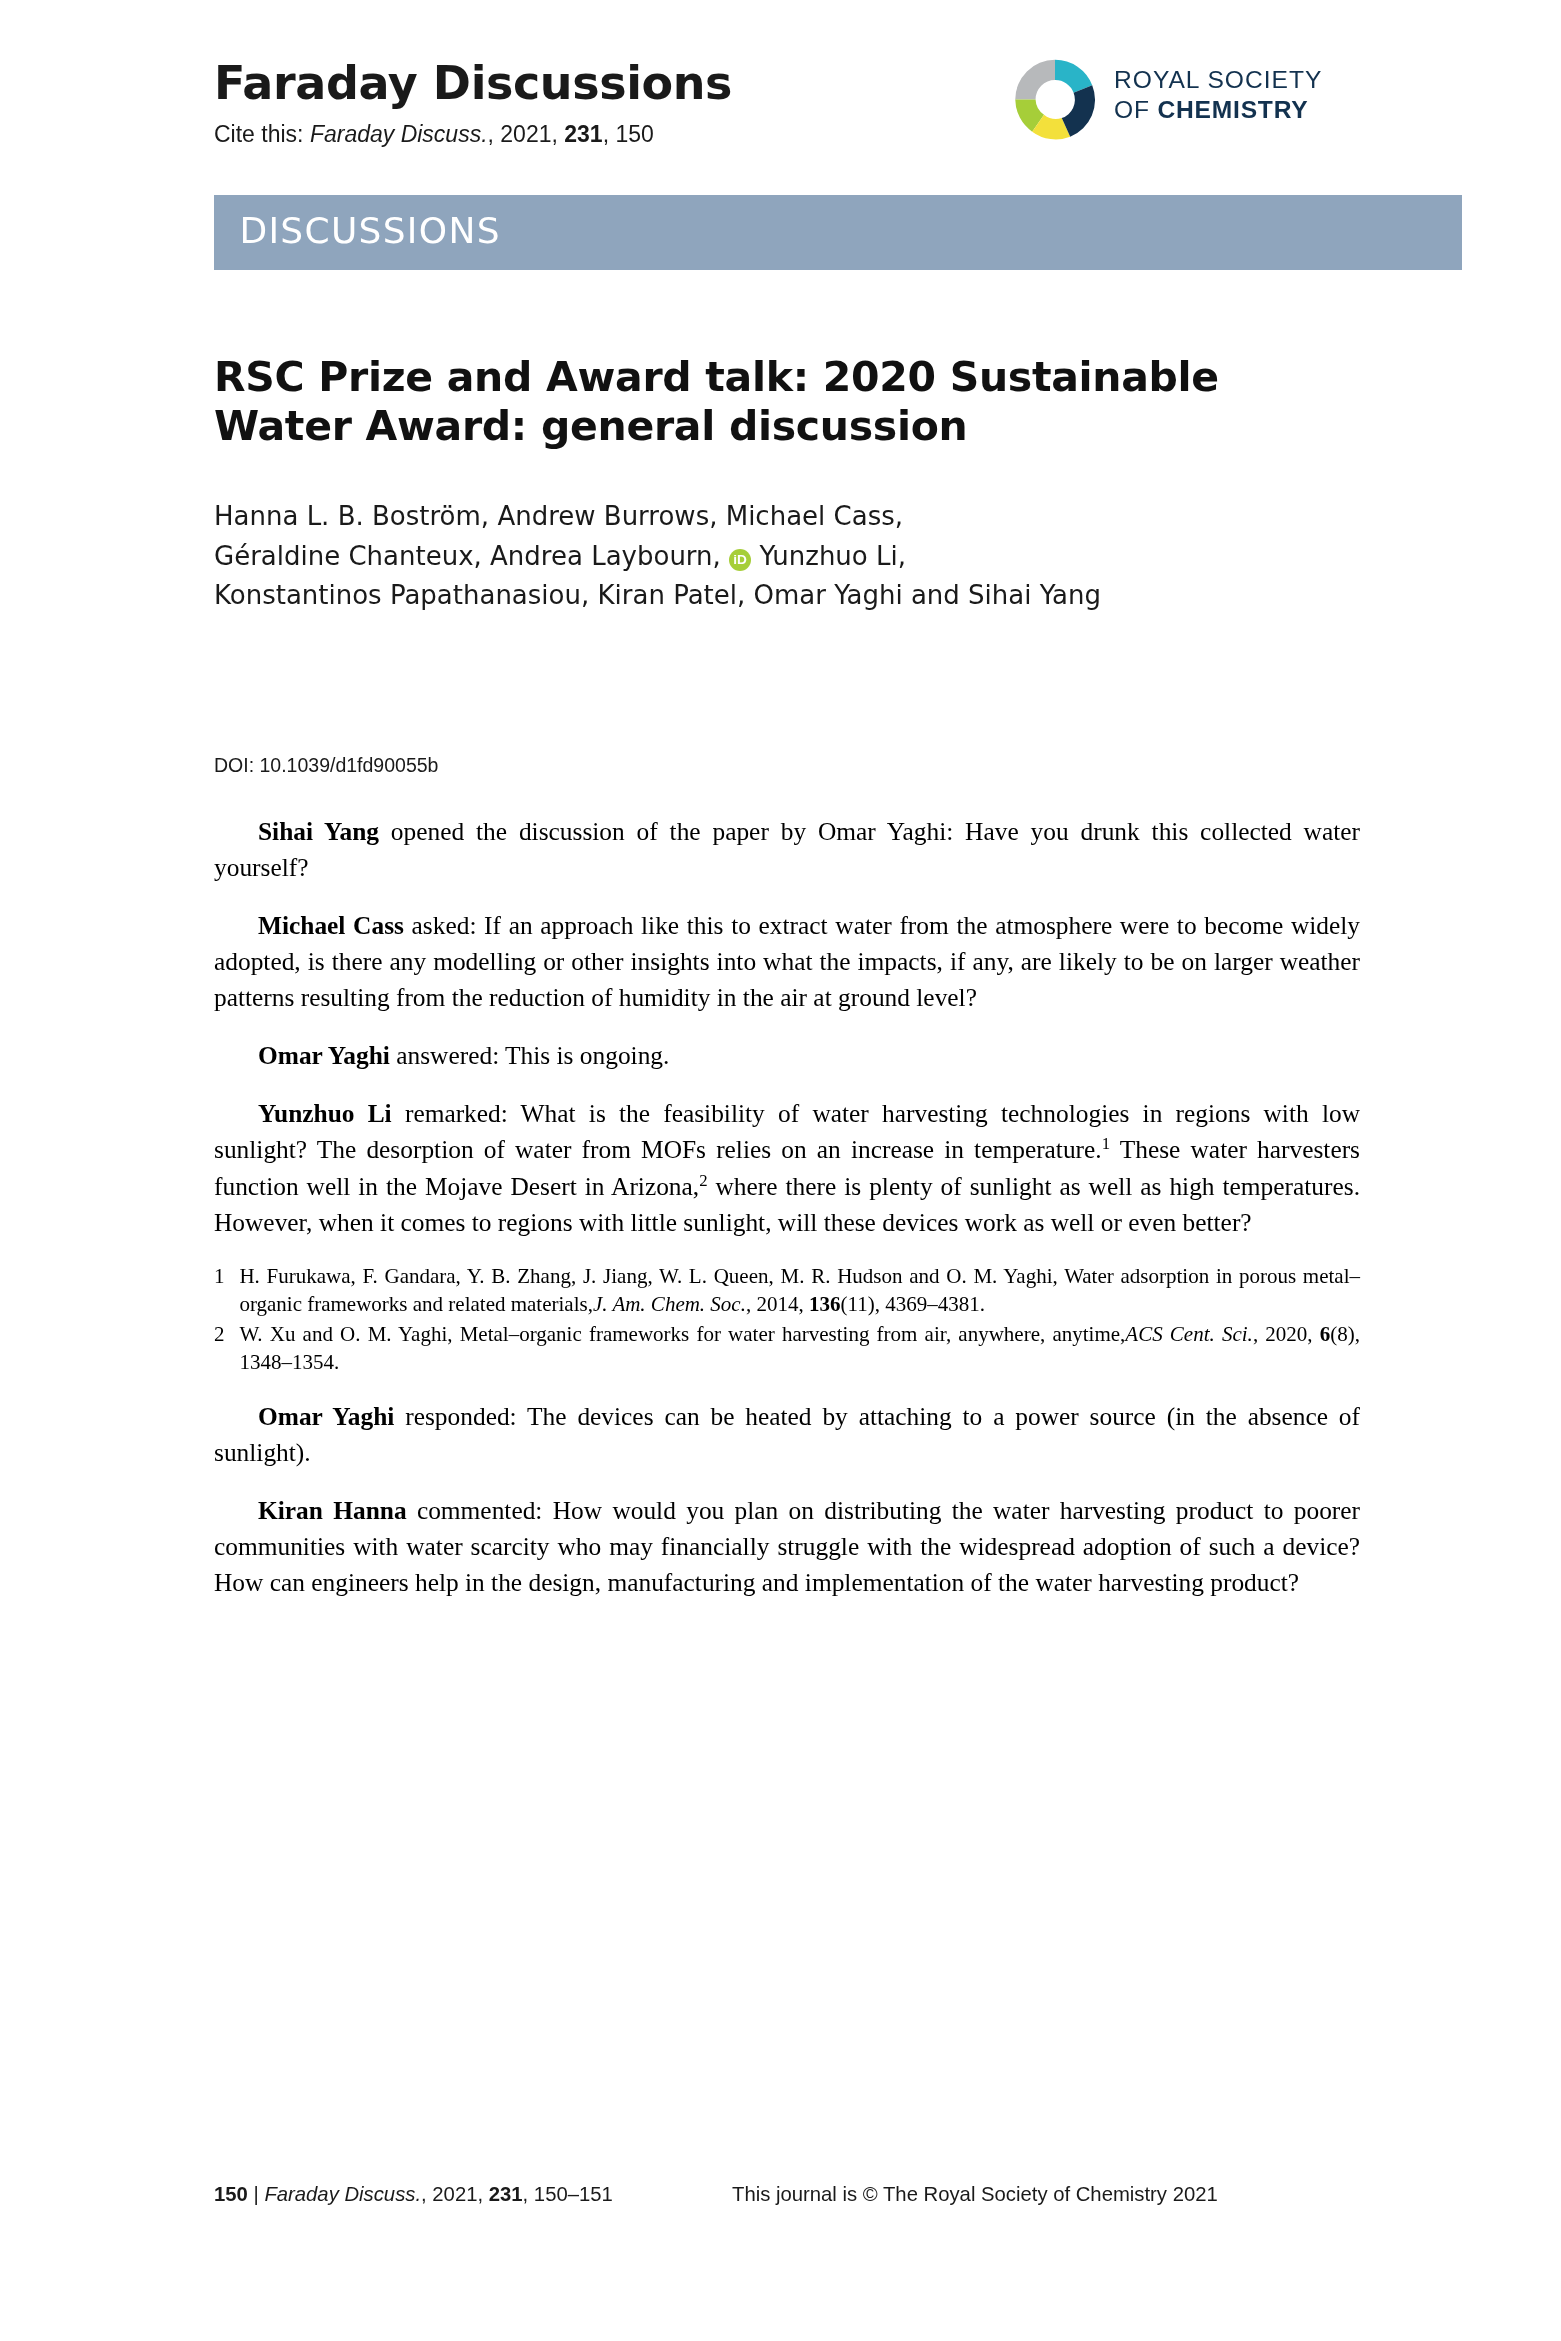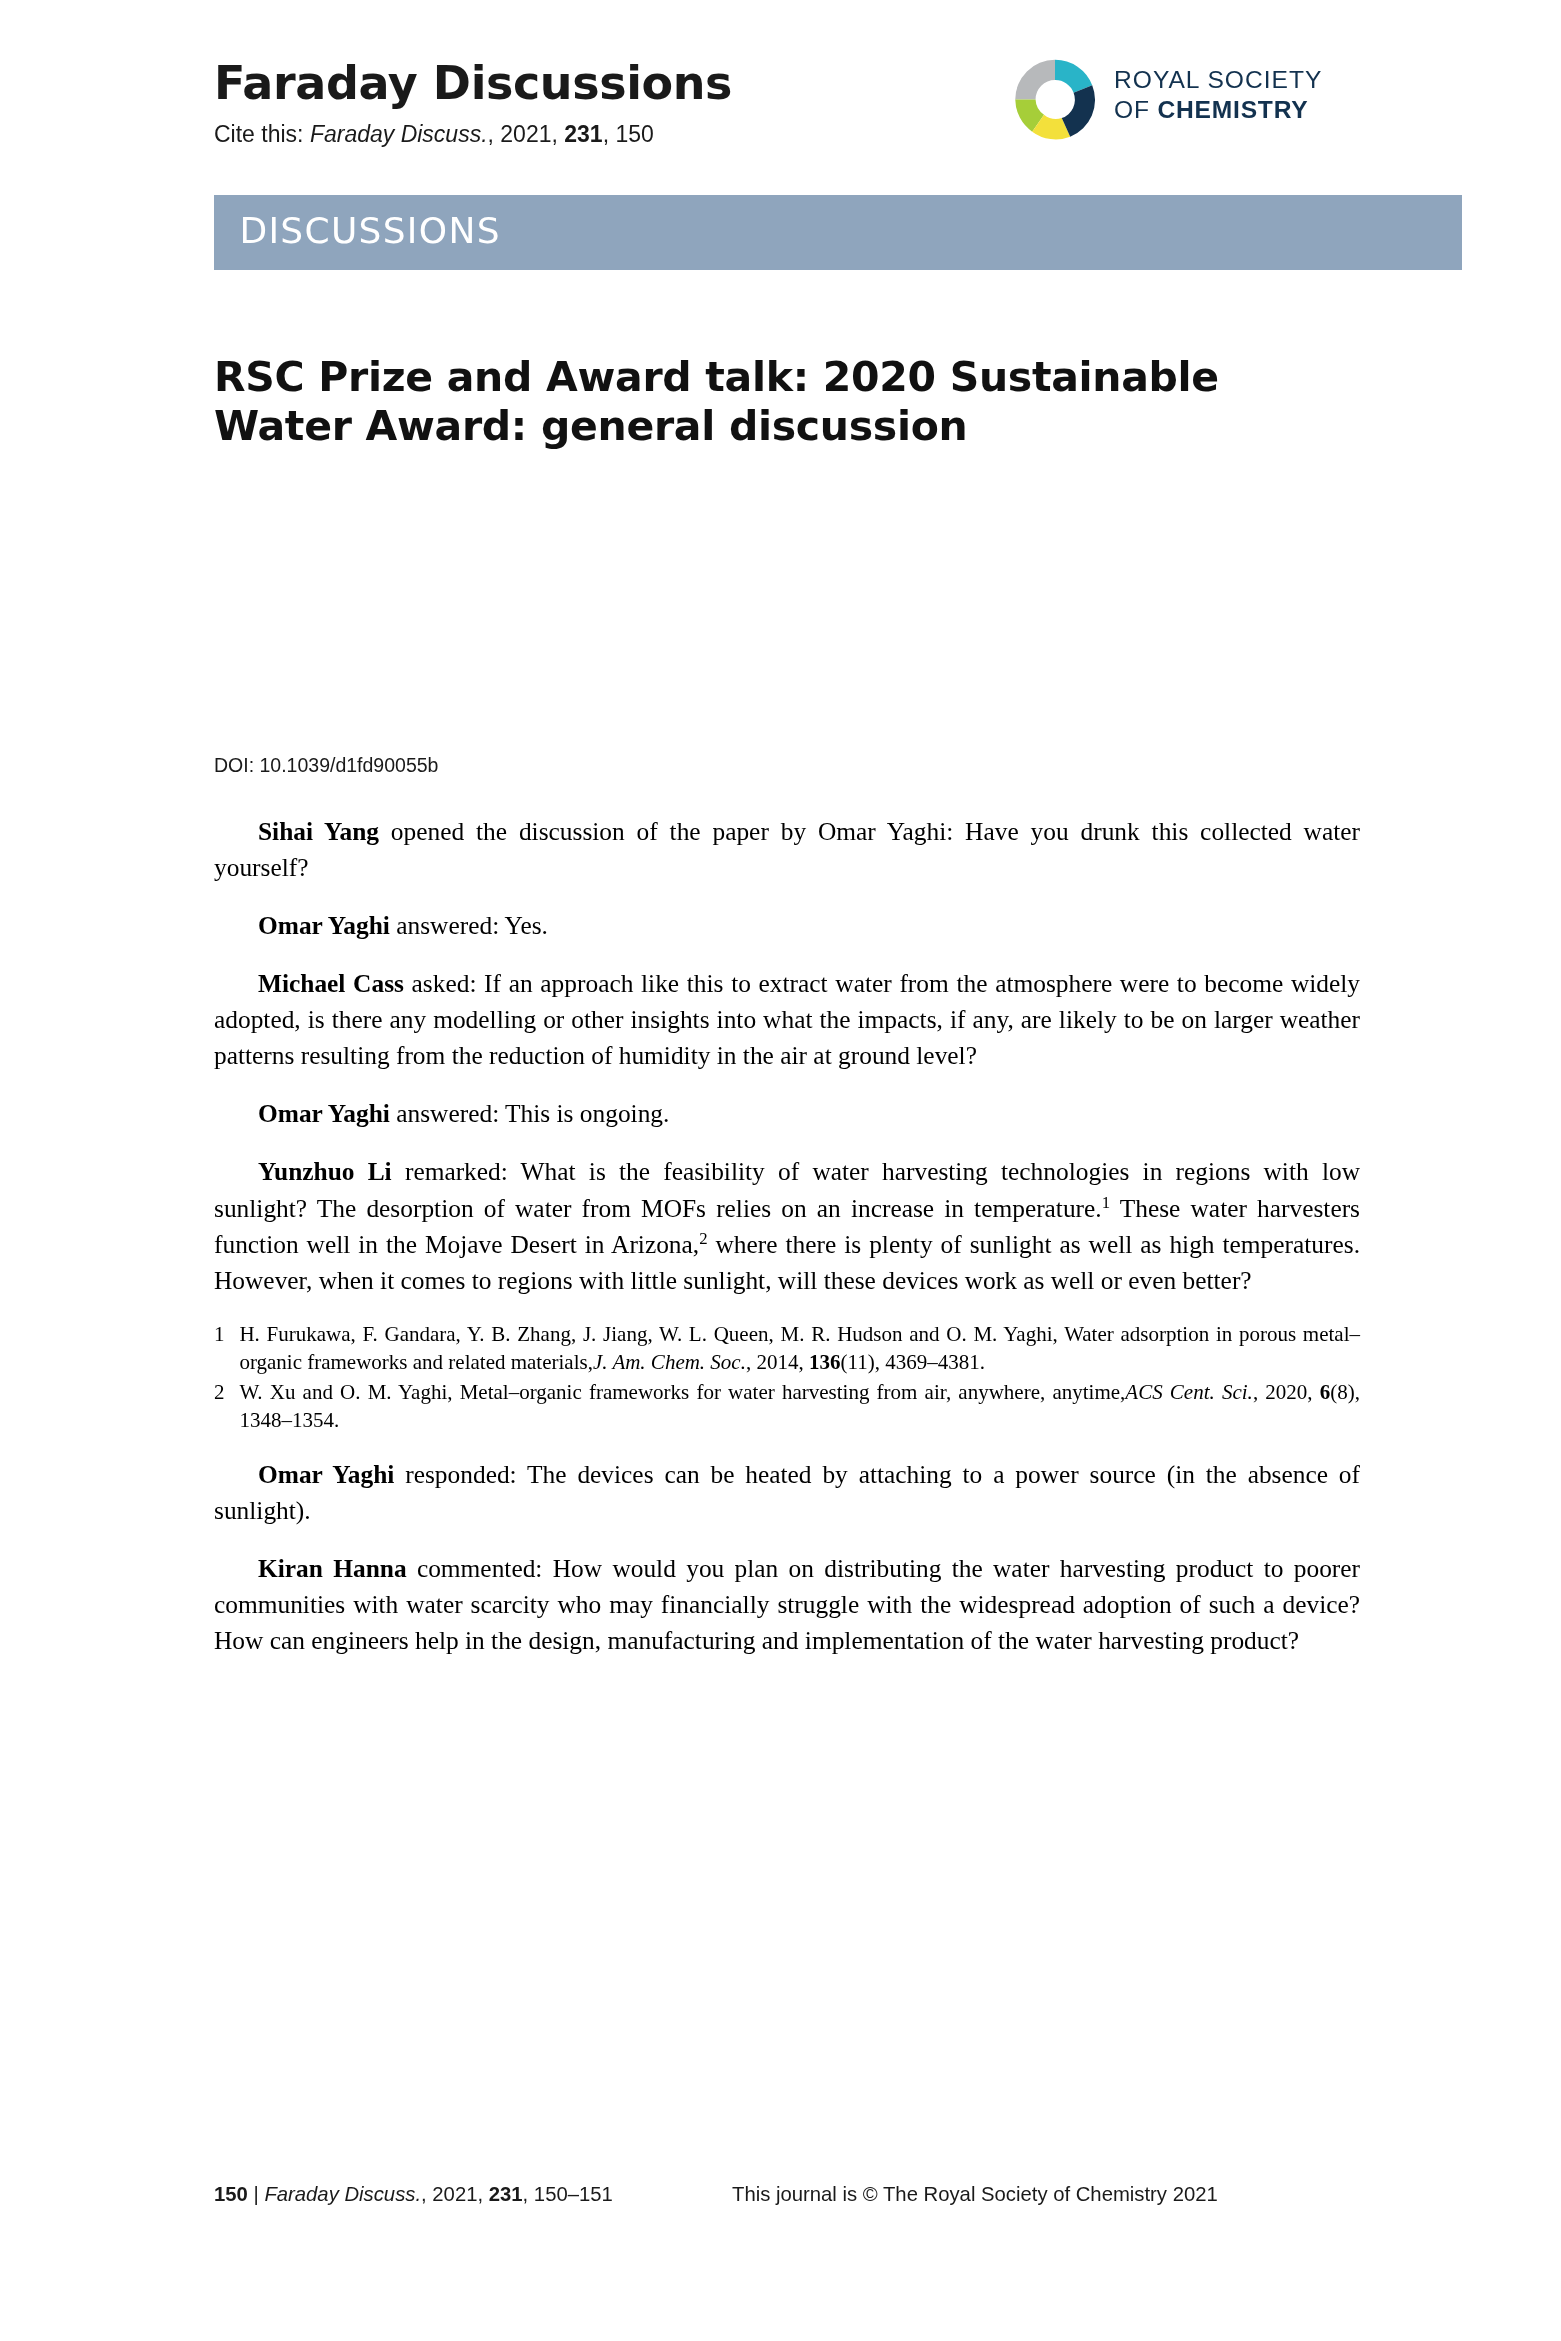--- a/index.html
+++ b/index.html
@@ -240,28 +240,32 @@
       <div class="l2"><span>OF </span><b>CHEMISTRY</b></div>
     </div>
   </div>
 
   <div class="banner">
     <div class="banner-label">DISCUSSIONS</div>
   </div>
 
   <h1 class="article-title">RSC Prize and Award talk: 2020 Sustainable Water Award: general discussion</h1>
 
+  <div class="authors">
+    <div>Hanna L. B. Boström, Andrew Burrows, Michael Cass,</div>
+    <div><span>Géraldine Chanteux, Andrea Laybourn,</span> <span class="orcid">iD</span> <span>Yunzhuo Li,</span></div>
+    <div>Konstantinos Papathanasiou, Kiran Patel, Omar Yaghi and Sihai Yang</div>
+  </div>
 
   <div class="doi">DOI: 10.1039/d1fd90055b</div>
 
   <div class="body-col">
 
     <p class="para"><b>Sihai Yang</b><span> opened the discussion of the paper by Omar Yaghi: Have you drunk this collected water yourself?</span></p>
 
-    <p class="para"><b>Omar Yaghi</b><span> answered: Yes.</span></p>
 
     <p class="para"><b>Michael Cass</b><span> asked: If an approach like this to extract water from the atmosphere were to become widely adopted, is there any modelling or other insights into what the impacts, if any, are likely to be on larger weather patterns resulting from the reduction of humidity in the air at ground level?</span></p>
 
     <p class="para"><b>Omar Yaghi</b><span> answered: This is ongoing.</span></p>
 
     <p class="para"><b>Yunzhuo Li</b><span> remarked: What is the feasibility of water harvesting technologies in regions with low sunlight? The desorption of water from MOFs relies on an increase in temperature.</span><sup>1</sup><span> These water harvesters function well in the Mojave Desert in Arizona,</span><sup>2</sup><span> where there is plenty of sunlight as well as high temperatures. However, when it comes to regions with little sunlight, will these devices work as well or even better?</span></p>
 
     <div class="refs">
       <div class="ref-item">
         <span class="ref-num">1</span>

